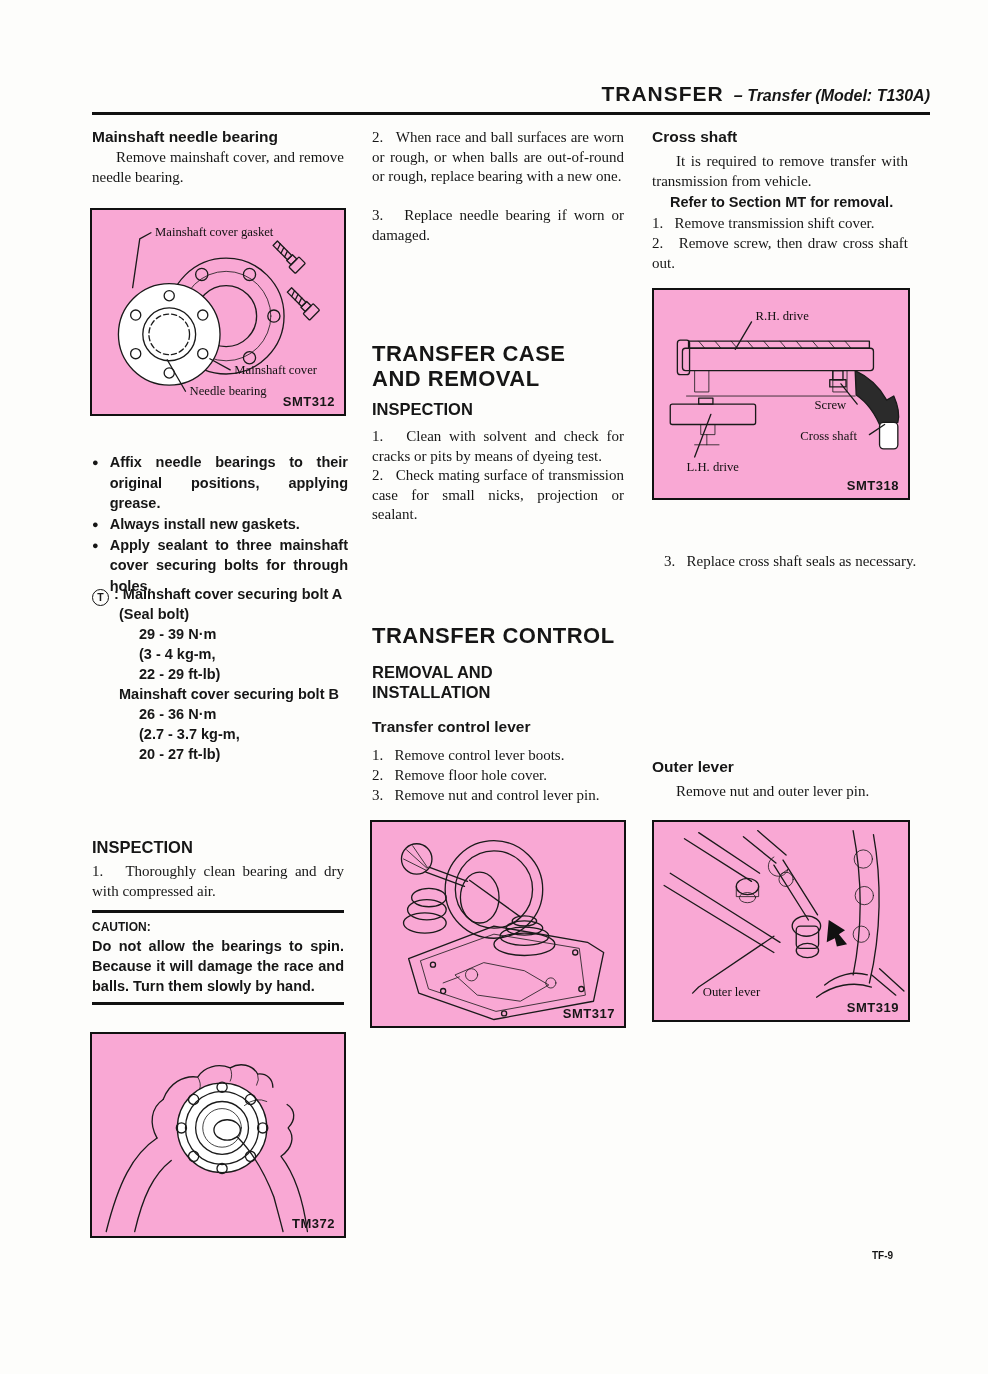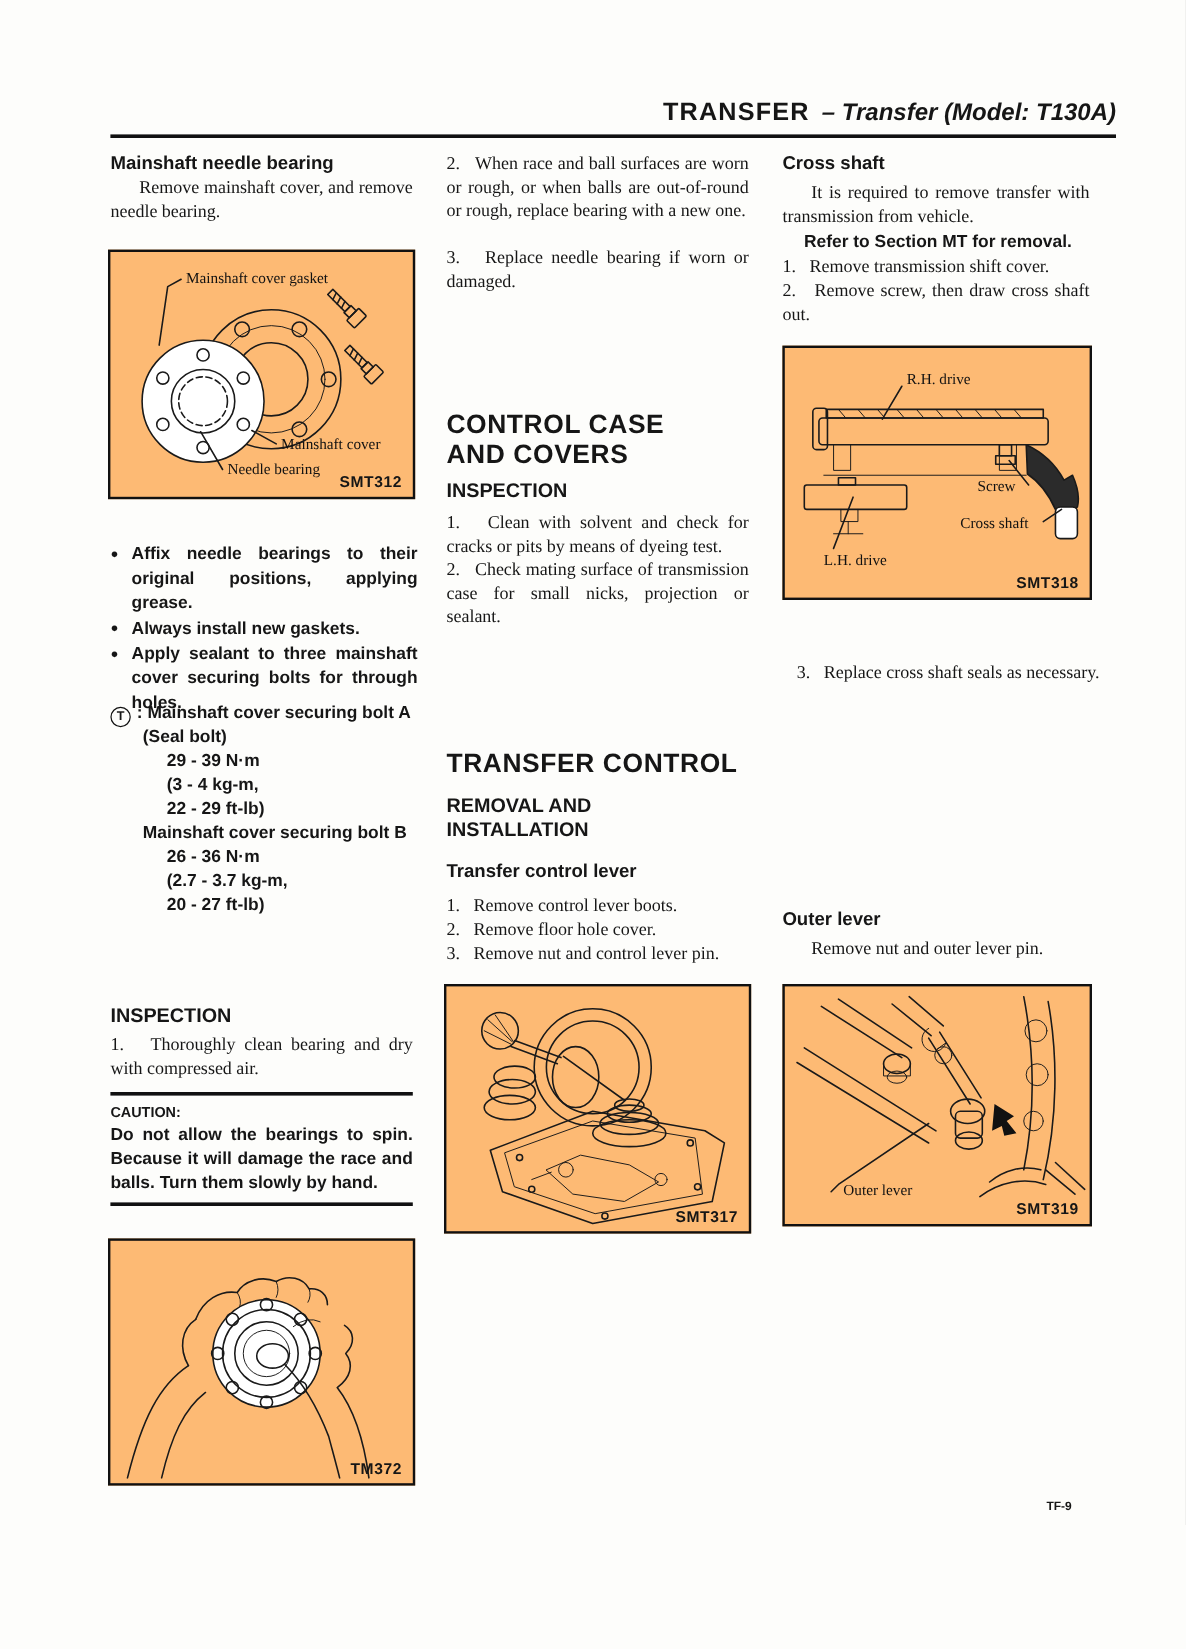--- a/index.html
+++ b/index.html
@@ -4,21 +4,21 @@
 <style>
   html,body { margin:0; padding:0; background:#e8e8e4; }
   .page {
     position:relative; width:988px; height:1374px; margin:0 auto;
     background:#fdfdfb; color:#161616; overflow:hidden;
     font-family:"Liberation Serif", serif;
   }
   
   .hdr { position:absolute; top:82px; right:58px; white-space:nowrap; }
   .hdr-title { font-family:"Liberation Sans", sans-serif; font-weight:bold; font-size:21px; letter-spacing:1px; }
-  .hdr-sub   { font-family:"Liberation Sans", sans-serif; font-weight:bold; font-style:italic; font-size:20px; margin-left:6px; }
+  .hdr-sub   { font-family:"Liberation Sans", sans-serif; font-weight:bold; font-style:italic; font-size:16px; margin-left:6px; }
   .hdr-rule { position:absolute; left:92px; top:112px; width:838px; height:3px; background:#111; }
 
   
   .body-p { font-size:15px; line-height:1.3; text-align:justify; }
   .indent { text-indent:1.6em; }
   .h-small { font-family:"Liberation Sans", sans-serif; font-weight:bold; font-size:15.5px; }
   .h-big   { font-family:"Liberation Sans", sans-serif; font-weight:bold; font-size:22px; line-height:1.12; letter-spacing:.5px; }
   .h-mid   { font-family:"Liberation Sans", sans-serif; font-weight:bold; font-size:16.5px; line-height:1.2; }
   .bold-sans { font-family:"Liberation Sans", sans-serif; font-weight:bold; }
 
@@ -35,21 +35,21 @@
           text-align:center; line-height:14px; font-size:10.5px; transform:translateY(2px); }
   .tq-sub { padding-left:27px; }
   .tq-val { padding-left:47px; }
 
   
   .rule { position:absolute; height:2.5px; background:#111; }
   .caution-h { font-family:"Liberation Sans", sans-serif; font-weight:bold; font-size:12px; }
   .caution-p { font-family:"Liberation Sans", sans-serif; font-weight:bold; font-size:14.5px; line-height:1.38; text-align:justify; }
 
   
-  .figbox { position:absolute; border:2px solid #111; background:#fdba74; }
+  .figbox { position:absolute; border:2px solid #111; background:#f9a8d4; }
   .figbox svg { position:absolute; left:0; top:0; width:100%; height:100%; }
   .figcode { position:absolute; right:9px; bottom:5px; font-family:"Liberation Sans", sans-serif; font-weight:bold; font-size:13px; letter-spacing:.5px; }
   .ln { stroke:#1a1a1a; stroke-width:1.3; fill:none; stroke-linecap:round; stroke-linejoin:round; }
   .thin { stroke-width:.8; }
   .figlabel { font-family:"Liberation Serif", serif; font-size:12.5px; fill:#111; stroke:none; }
 
   .pageno { position:absolute; left:872px; top:1250px; font-family:"Liberation Sans", sans-serif; font-weight:bold; font-size:10px; }
 </style>
 </head>
 <body>
@@ -186,21 +186,21 @@
         <path d="M212 194 C208 164 200 138 186 120 C197 112 200 101 193 92 C201 84 200 74 192 69"></path>
         <path d="M150 70 q11 -9 22 -4" class="thin"></path>
       </g>
     </svg>
     <div class="figcode">TM372</div>
   </div>
 
   <p class="abs body-p" style="left:372px; top:128px; width:252px; margin:0;">2.&nbsp;&nbsp;&nbsp;When race and ball surfaces are worn or rough, or when balls are out-of-round or rough, replace bearing with a new one.</p>
   <p class="abs body-p" style="left:372px; top:206px; width:252px; margin:0;">3.&nbsp;&nbsp;&nbsp;Replace needle bearing if worn or damaged.</p>
 
-  <div class="abs h-big" style="left:372px; top:342px; width:218px;">CONTROL CASE AND COVERS</div>
+  <div class="abs h-big" style="left:372px; top:342px; width:218px;">TRANSFER CASE AND REMOVAL</div>
   <div class="abs h-small" style="left:372px; top:400px; font-size:16.5px;">INSPECTION</div>
   <p class="abs body-p" style="left:372px; top:427px; width:252px; margin:0;">1.&nbsp;&nbsp;&nbsp;Clean with solvent and check for cracks or pits by means of dyeing test.</p>
   <p class="abs body-p" style="left:372px; top:466px; width:252px; margin:0;">2.&nbsp;&nbsp;&nbsp;Check mating surface of transmission case for small nicks, projection or sealant.</p>
 
   <div class="abs h-big" style="left:372px; top:624px;">TRANSFER CONTROL</div>
   <div class="abs h-mid" style="left:372px; top:663px; width:152px;">REMOVAL AND INSTALLATION</div>
   <div class="abs h-small" style="left:372px; top:718px;">Transfer control lever</div>
   <p class="abs body-p" style="left:372px; top:746px; width:252px; margin:0;">1.&nbsp;&nbsp;&nbsp;Remove control lever boots.</p>
   <p class="abs body-p" style="left:372px; top:766px; width:252px; margin:0;">2.&nbsp;&nbsp;&nbsp;Remove floor hole cover.</p>
   <p class="abs body-p" style="left:372px; top:786px; width:252px; margin:0;">3.&nbsp;&nbsp;&nbsp;Remove nut and control lever pin.</p>

